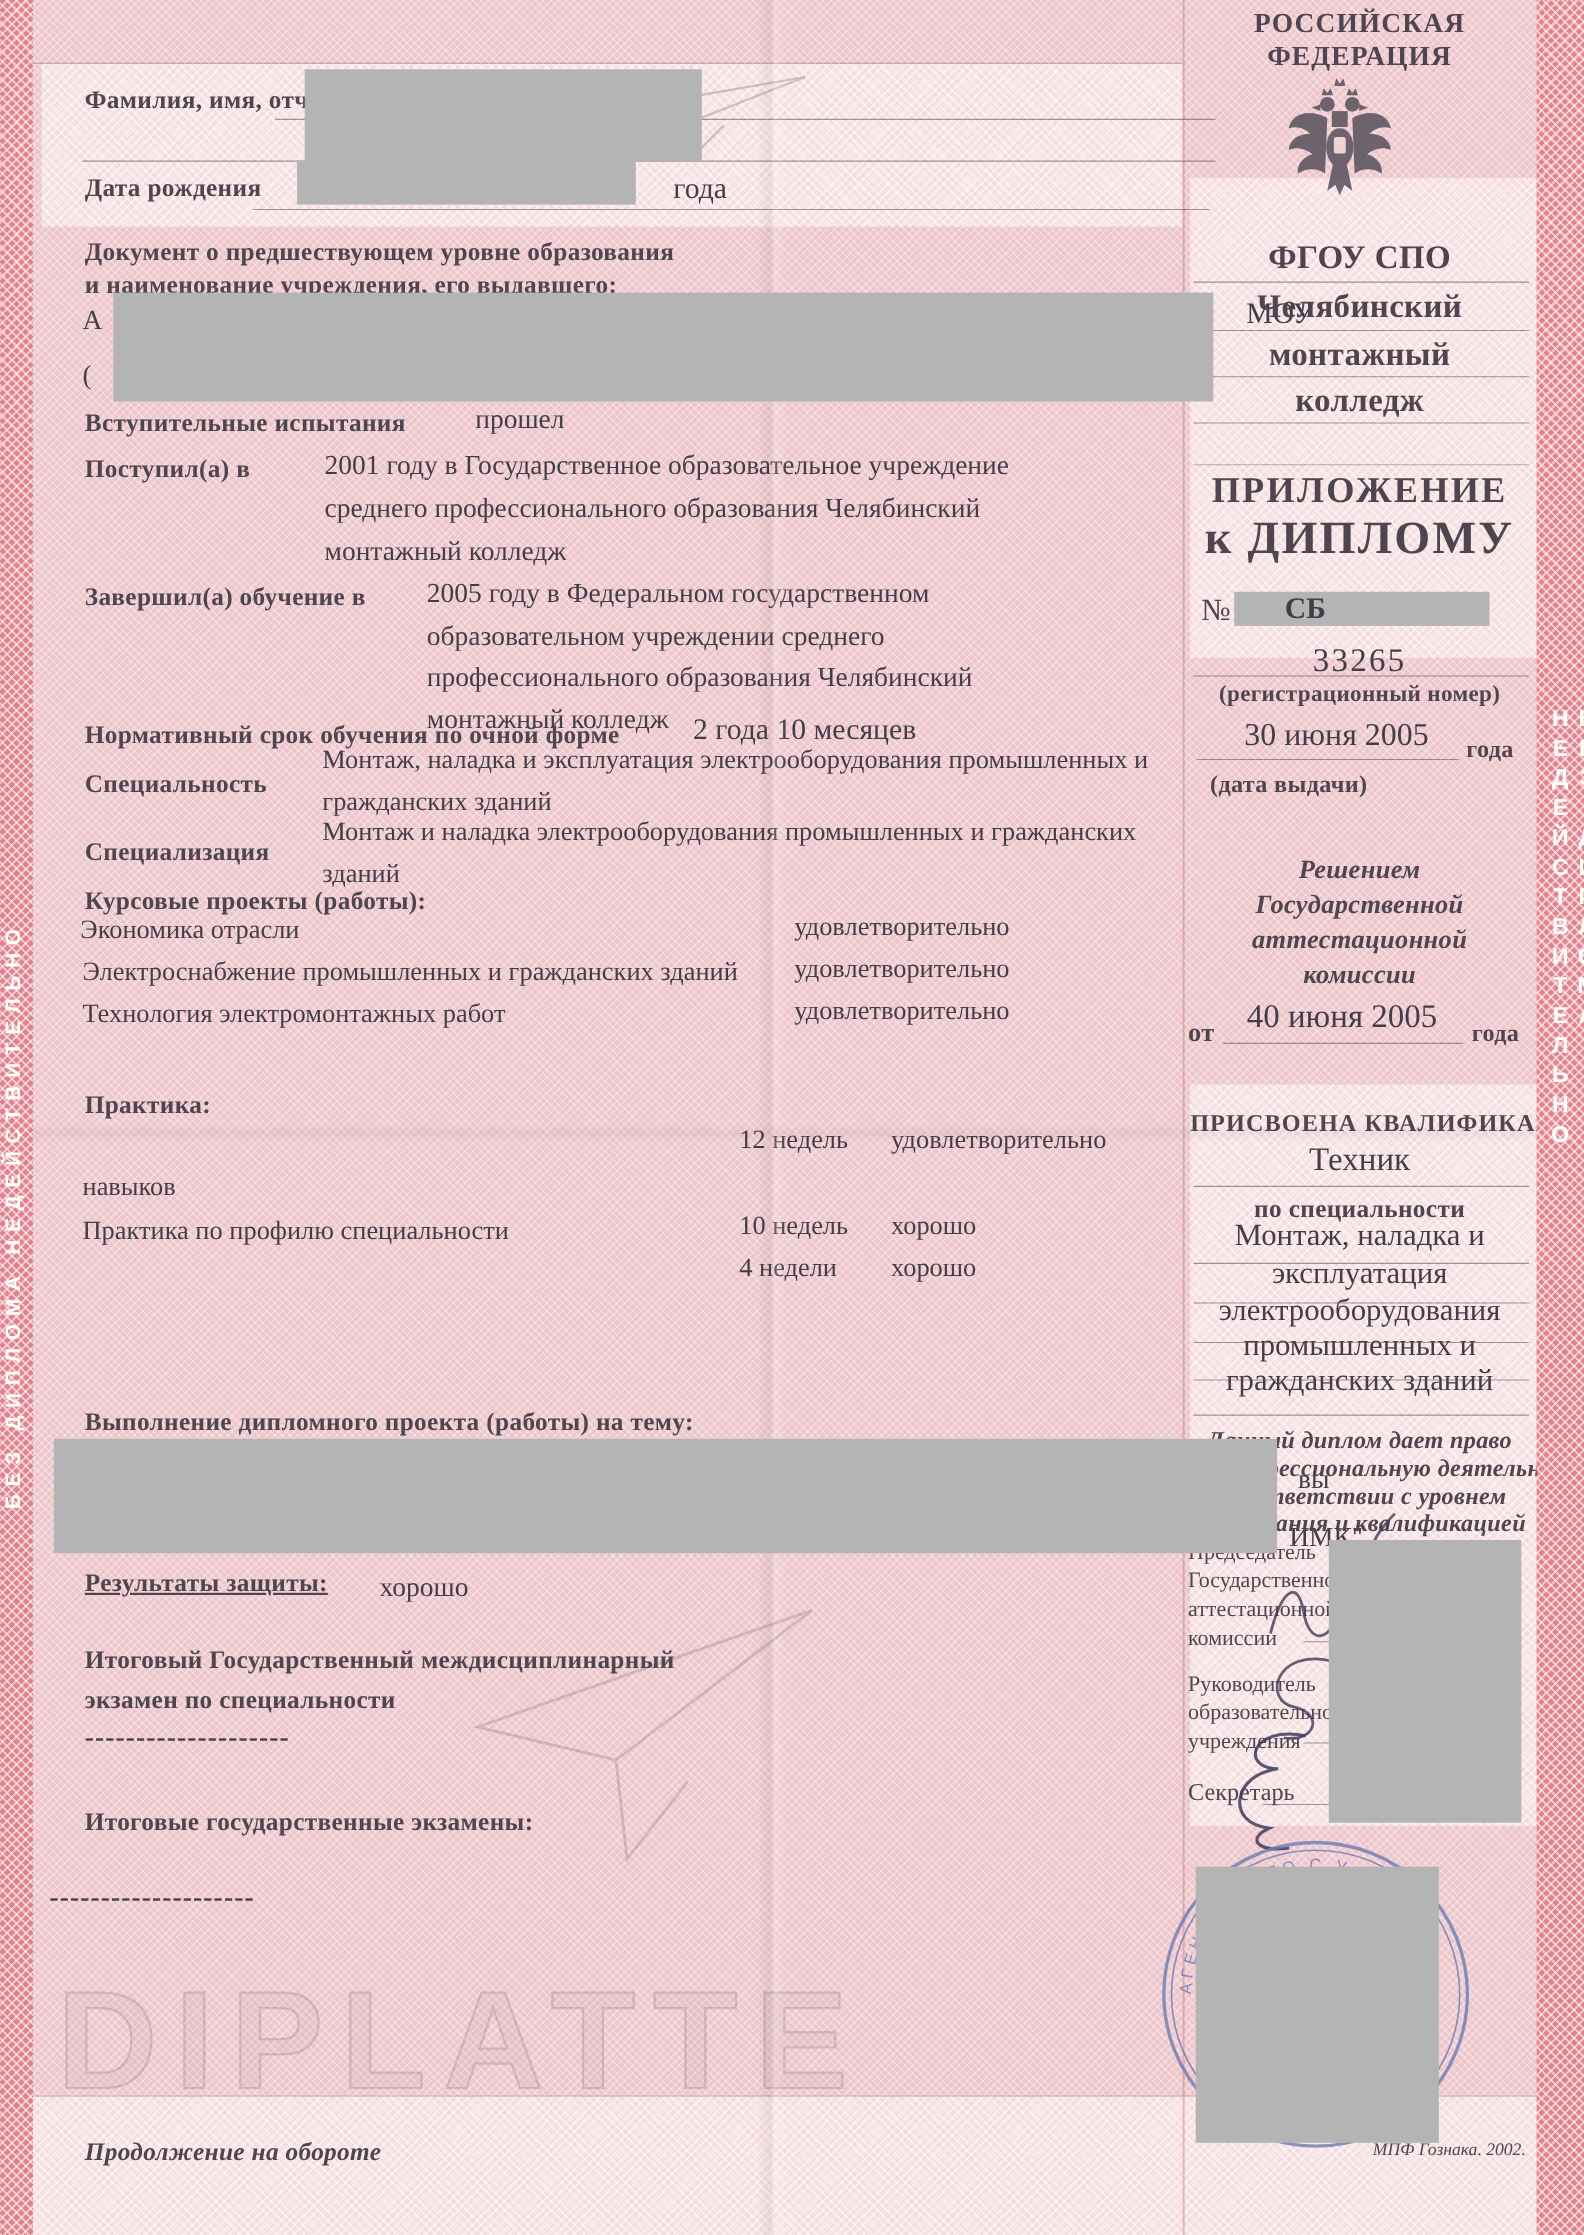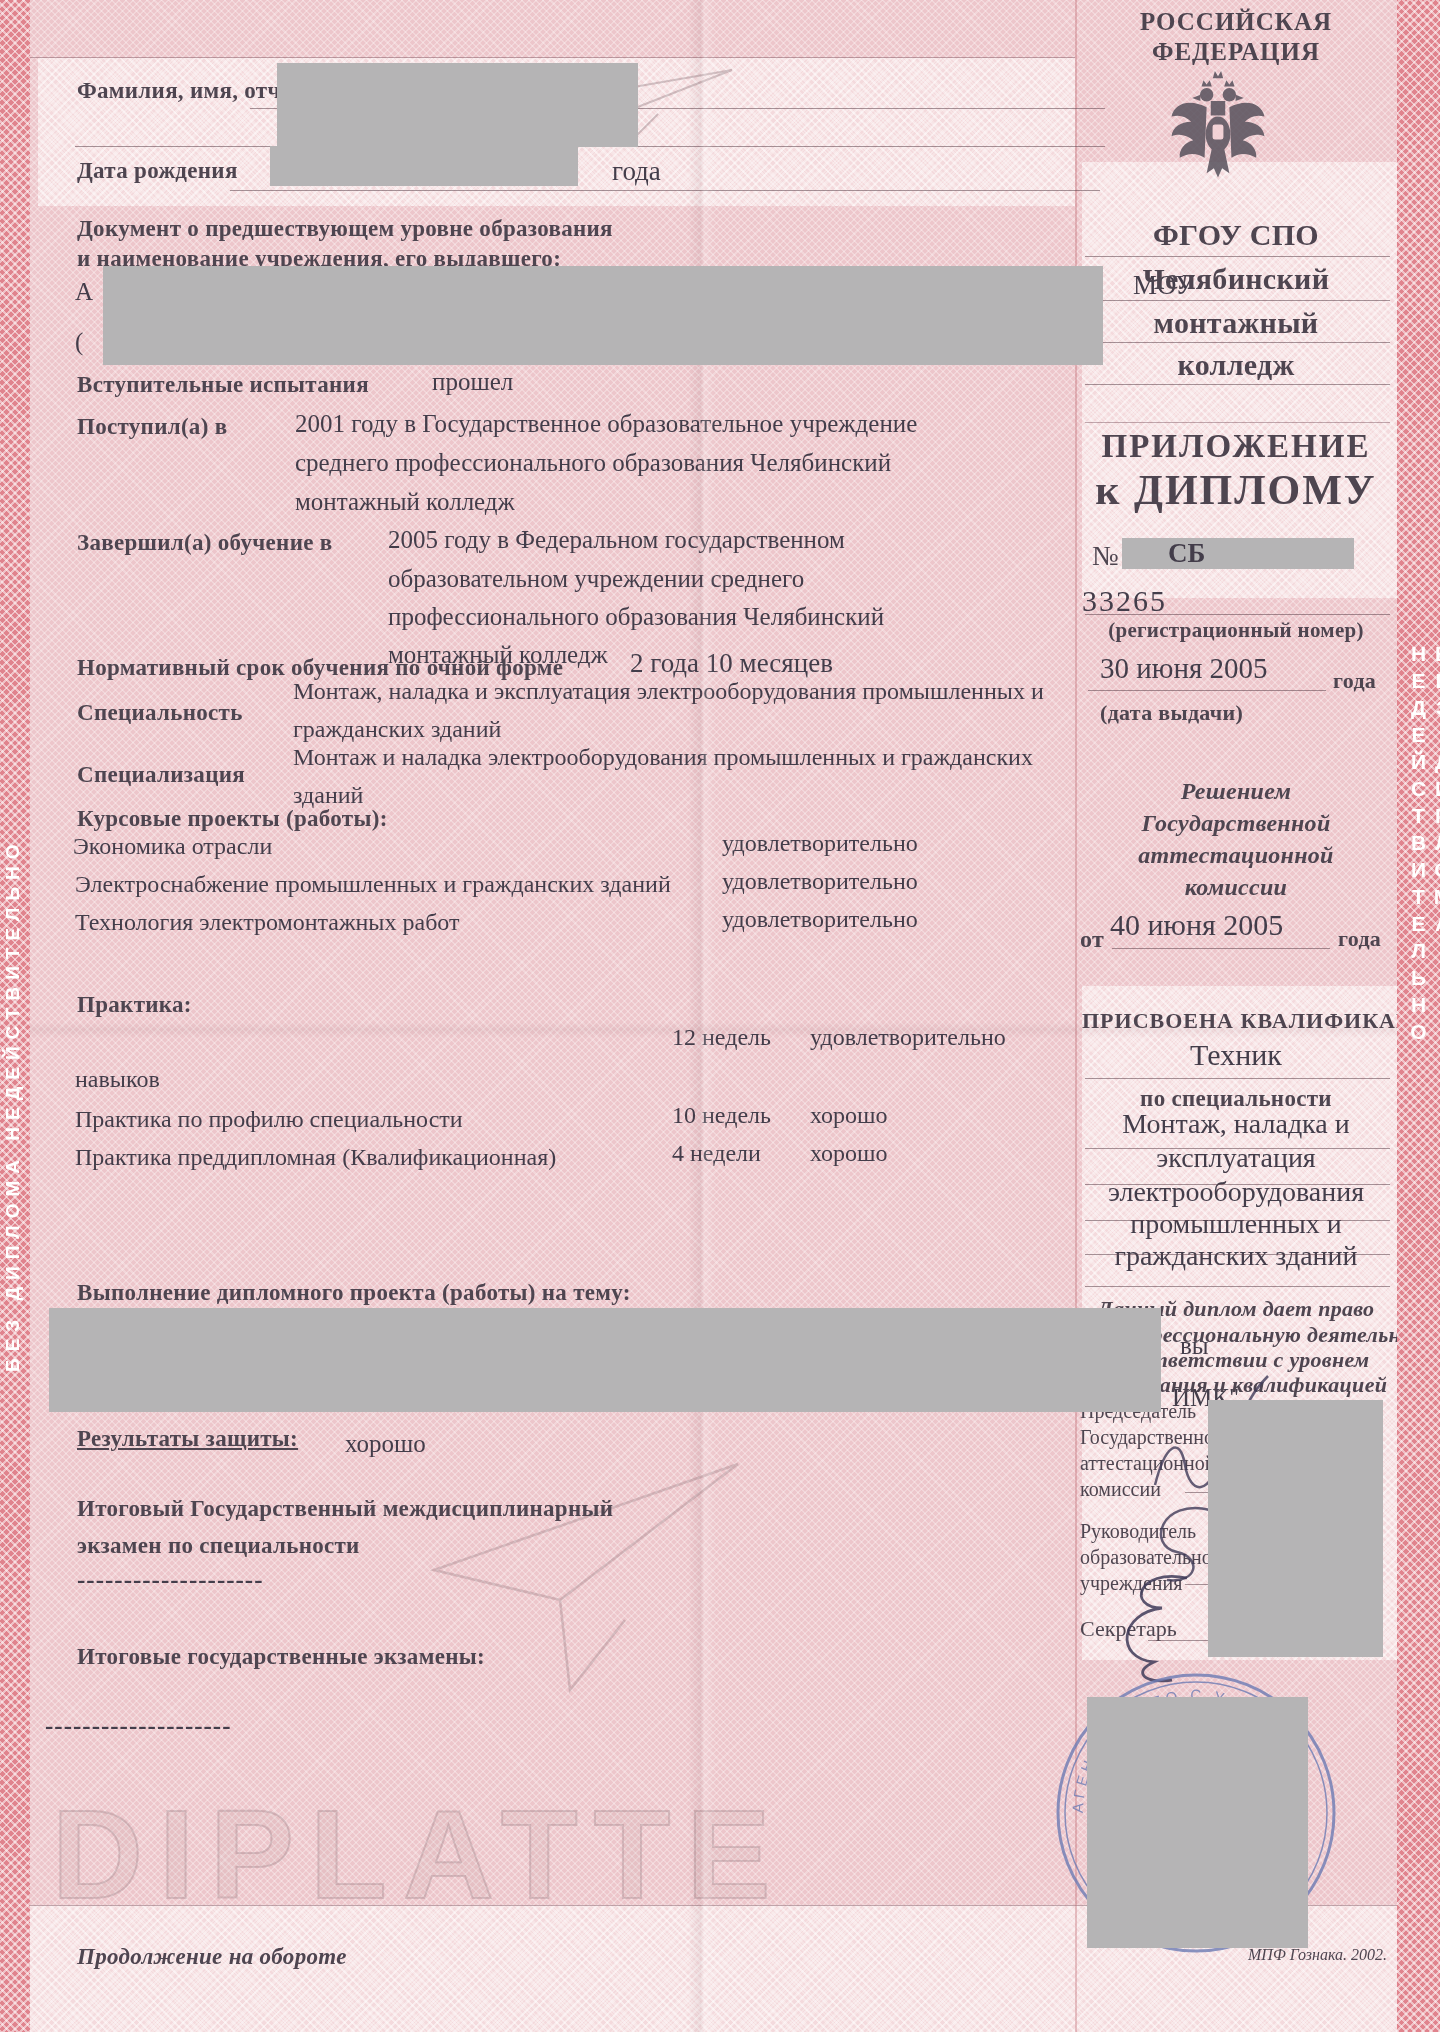--- a/index.html
+++ b/index.html
@@ -15,21 +15,21 @@
       repeating-linear-gradient(45deg, rgba(255,255,255,.35) 0 2px, rgba(255,255,255,0) 2px 6px),
       repeating-linear-gradient(-45deg, rgba(255,255,255,.35) 0 2px, rgba(255,255,255,0) 2px 6px);}
   .stripe{position:absolute;top:0;height:2032px;z-index:6;
     background-color:#e0838d;
     background-image:
       repeating-linear-gradient(45deg, rgba(255,255,255,.5) 0 2px, rgba(255,255,255,0) 2px 6px),
       repeating-linear-gradient(-45deg, rgba(255,255,255,.5) 0 2px, rgba(255,255,255,0) 2px 6px);}
   .t{position:absolute;white-space:nowrap;color:#4e4550;z-index:2;}
   .lb{font-weight:bold;font-size:23px;letter-spacing:.3px;}
   .vl{font-size:25px;color:#433d4a;}
-  .ct{text-align:left;}
+  .ct{text-align:center;}
   .it{font-style:italic;}
   .rcol{left:1082px;width:308px;text-align:center;}
   .rule{position:absolute;height:0;border-top:1.5px solid rgba(94,70,78,.55);z-index:2;}
   .rule-light{position:absolute;height:0;border-top:1px solid rgba(120,80,90,.45);z-index:2;}
   .box{position:absolute;background:#b5b4b5;z-index:5;}
   .edgetext{position:absolute;writing-mode:vertical-rl;color:#ffffff;z-index:7;
     font-family:"Liberation Sans",sans-serif;font-weight:bold;}
   .wm{position:absolute;z-index:1;font-family:"Liberation Sans",sans-serif;font-weight:bold;
     color:rgba(140,110,118,.07);-webkit-text-stroke:2px rgba(150,125,132,.32);
     letter-spacing:16px;white-space:nowrap;}
@@ -108,21 +108,20 @@
   <div class="t vl" style="left:75px;top:909px;font-size:24px;">Технология  электромонтажных работ</div>
   <div class="t vl" style="left:722px;top:906px;font-size:24px;">удовлетворительно</div>
 
   <div class="t lb" style="left:77px;top:992px;">Практика:</div>
   <div class="t vl" style="left:75px;top:1066px;font-size:24px;">навыков</div>
   <div class="t vl" style="left:672px;top:1024px;font-size:24px;">12 недель</div>
   <div class="t vl" style="left:810px;top:1024px;font-size:24px;">удовлетворительно</div>
   <div class="t vl" style="left:75px;top:1106px;font-size:24px;">Практика по профилю специальности</div>
   <div class="t vl" style="left:672px;top:1102px;font-size:24px;">10 недель</div>
   <div class="t vl" style="left:810px;top:1102px;font-size:24px;">хорошо</div>
-  <div class="t vl" style="left:75px;top:1144px;font-size:24px;">Практика преддипломная (Квалификационная)</div>
   <div class="t vl" style="left:672px;top:1140px;font-size:24px;">4 недели</div>
   <div class="t vl" style="left:810px;top:1140px;font-size:24px;">хорошо</div>
 
   <div class="t lb" style="left:77px;top:1280px;">Выполнение дипломного проекта (работы) на тему:</div>
   <div class="t vl" style="left:1180px;top:1332px;">вы</div>
   <div class="t vl" style="left:1172px;top:1384px;">ИМК"</div>
   <div class="t lb" style="left:77px;top:1426px;text-decoration:underline;">Результаты защиты:</div>
   <div class="t vl" style="left:345px;top:1430px;">хорошо</div>
 
   <div class="t lb" style="left:77px;top:1496px;">Итоговый Государственный междисциплинарный</div>

